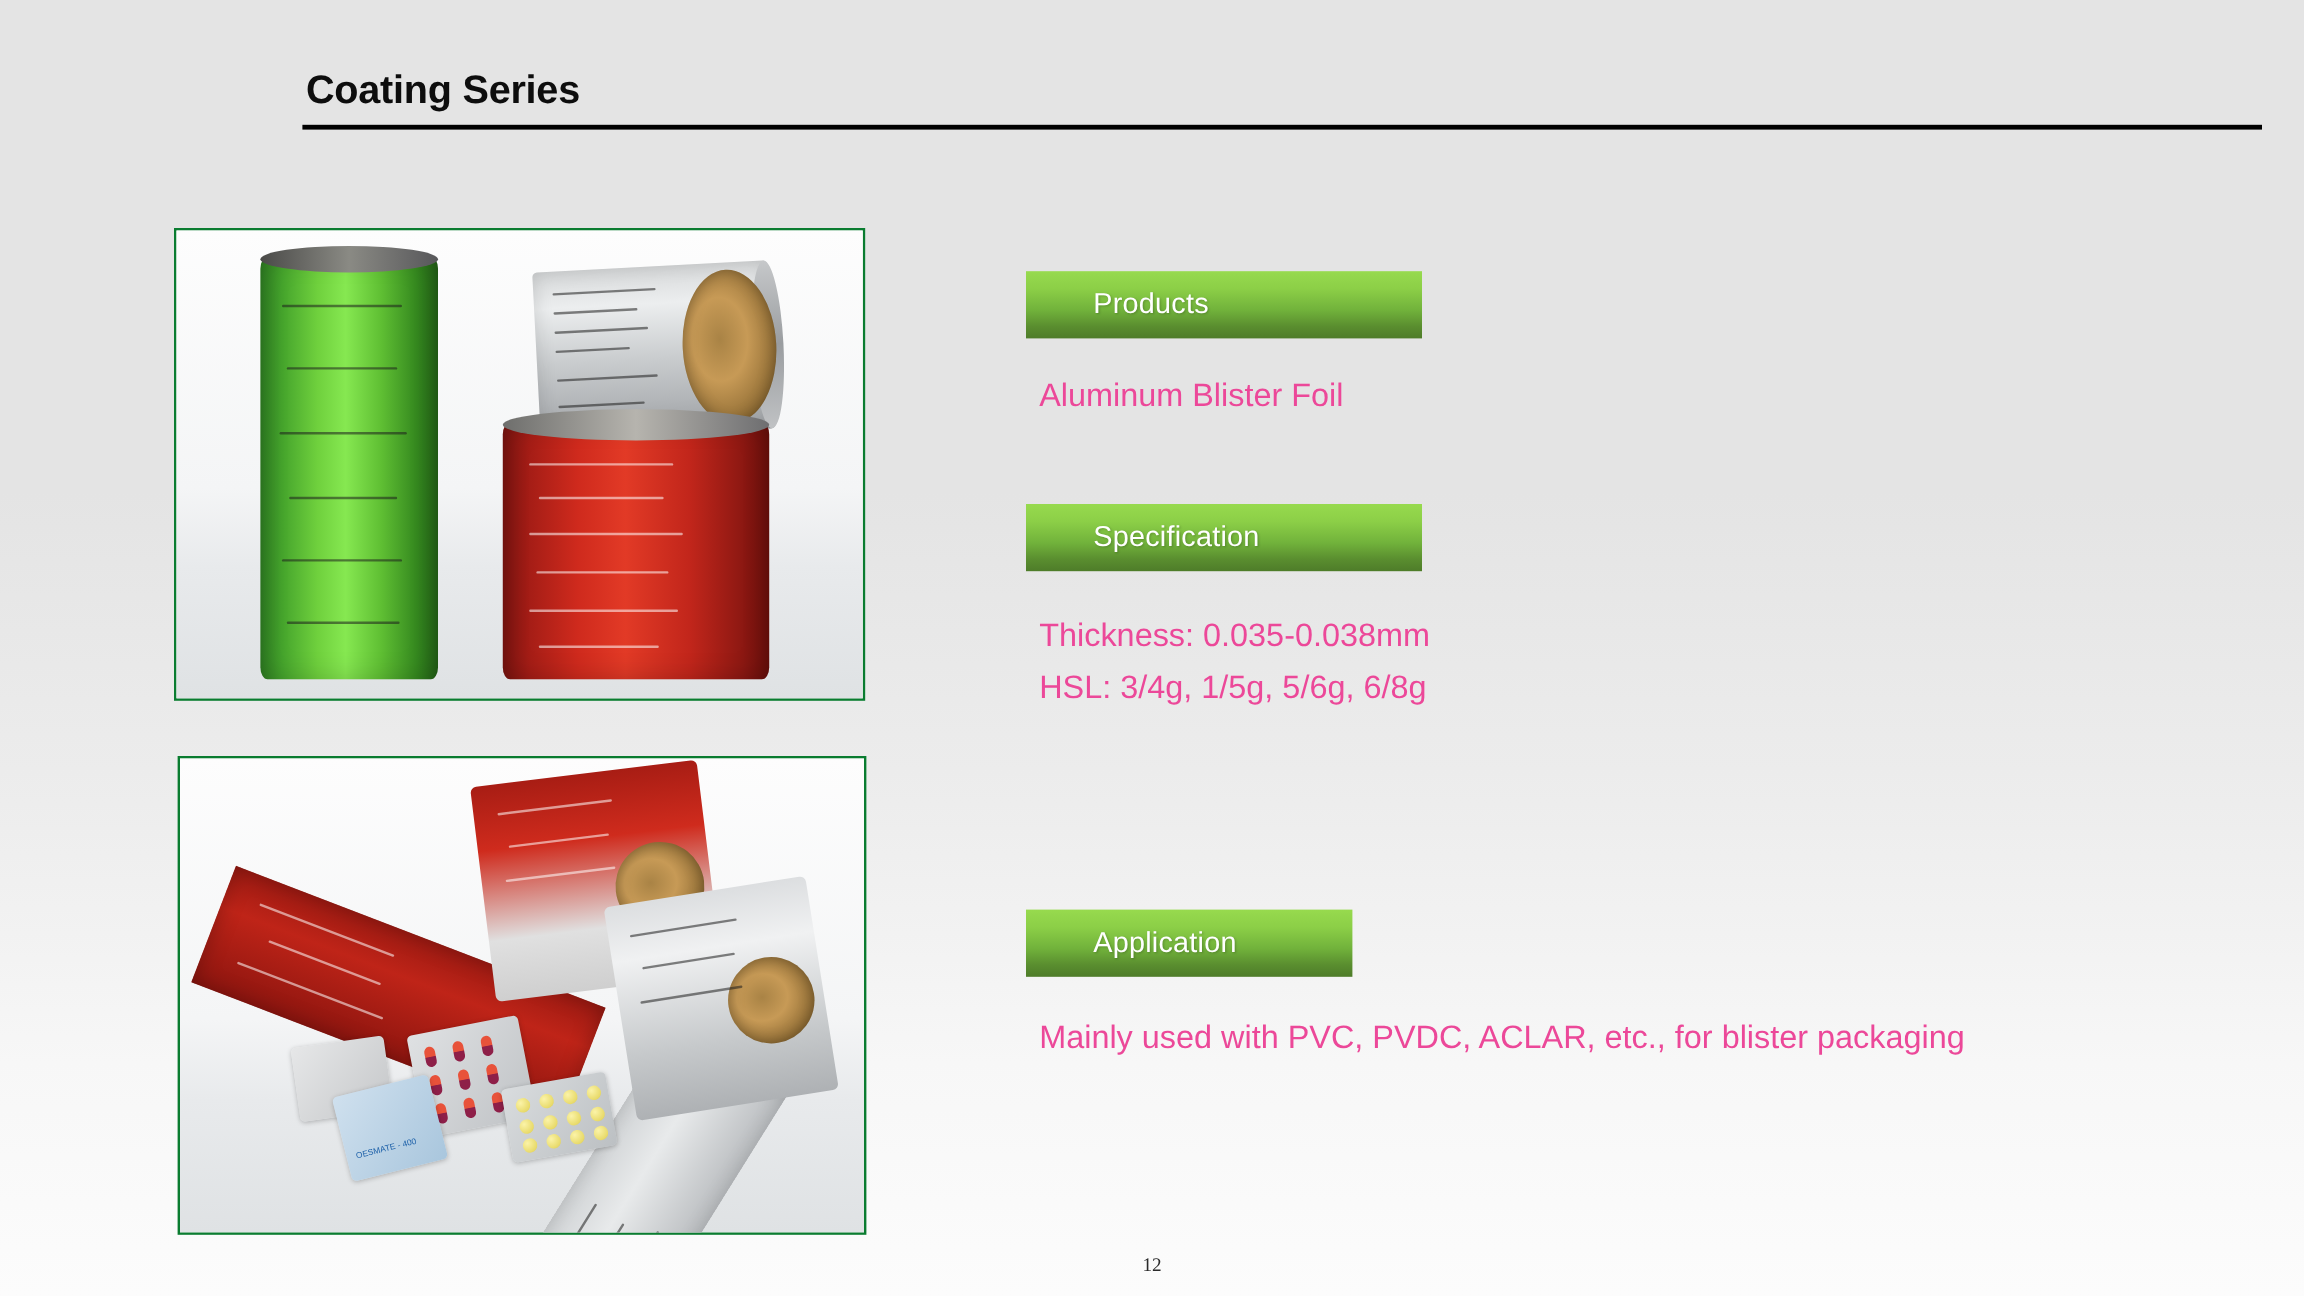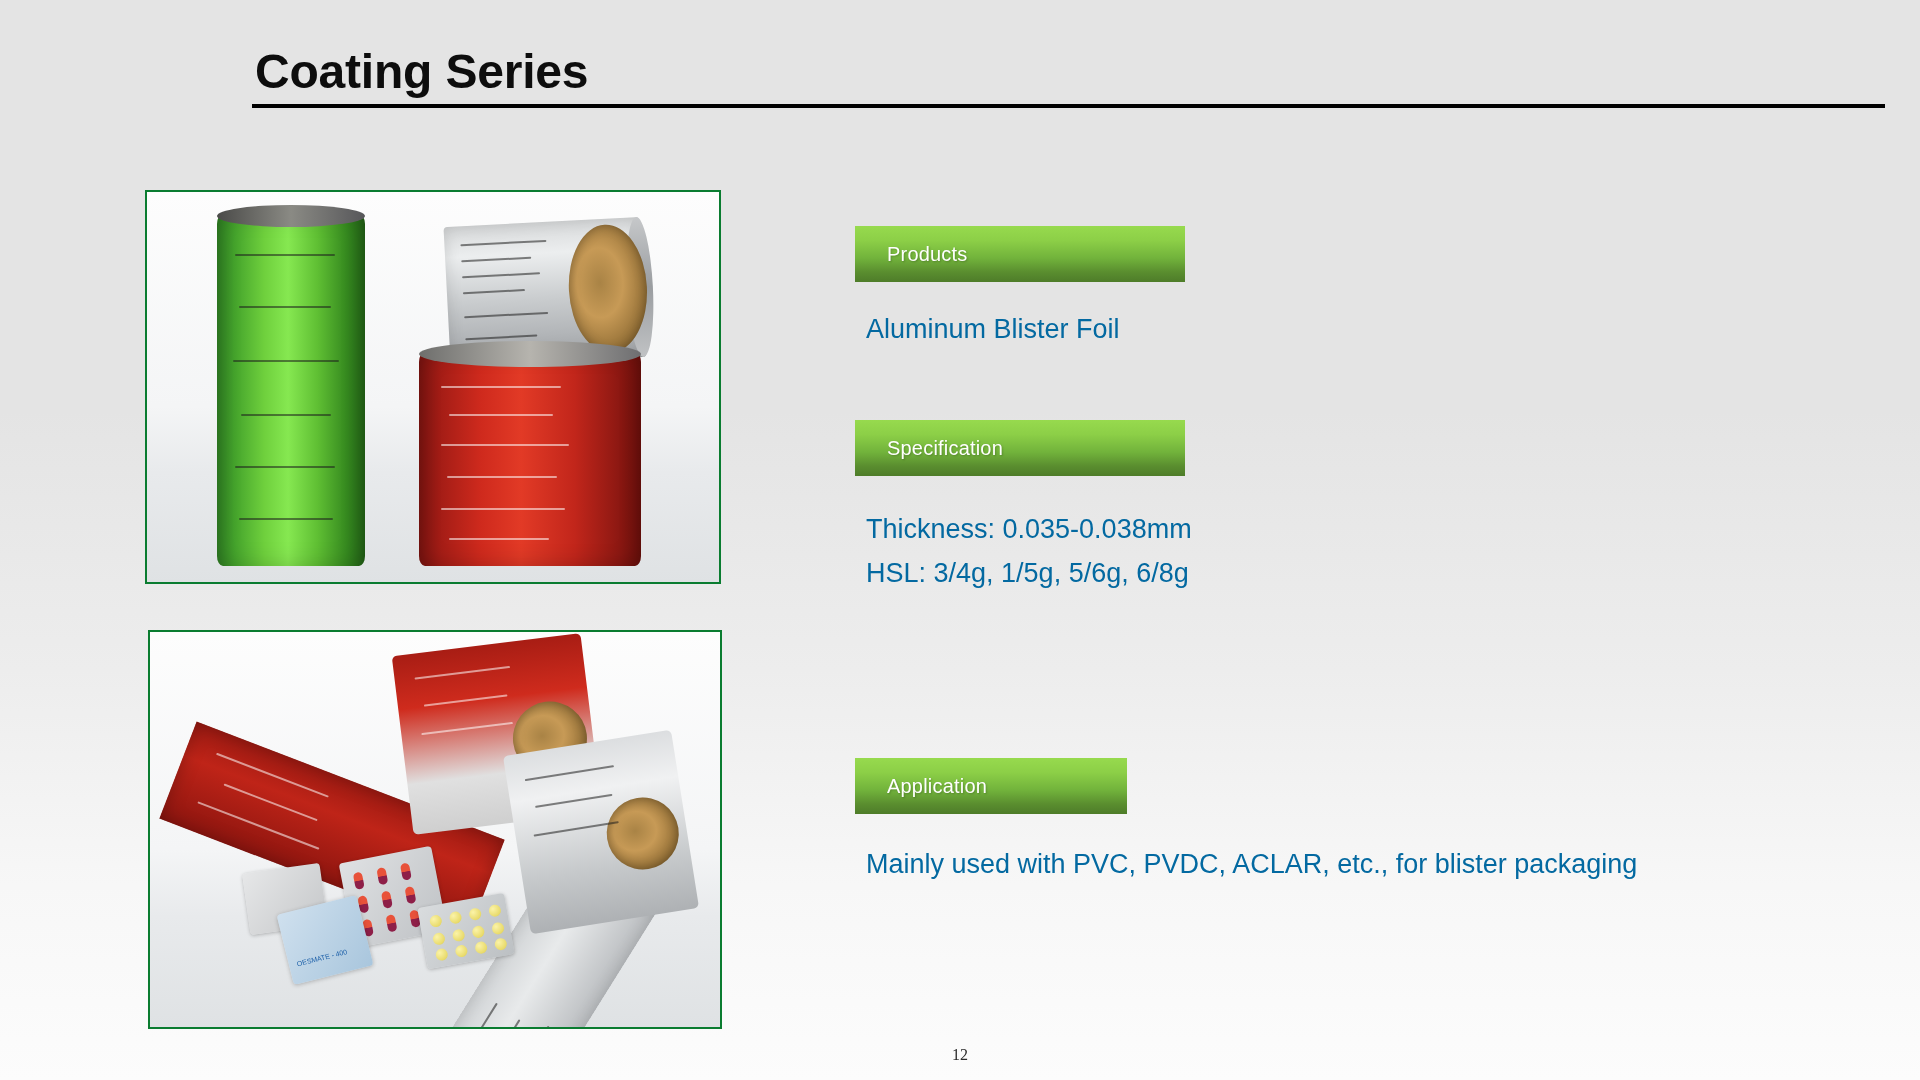--- a/index.html
+++ b/index.html
@@ -19,22 +19,22 @@
   .title-block {
     position: absolute;
     left: 0;
     top: 44px;
     width: 1920px;
     height: 70px;
   }
   .title-text {
     position: absolute;
     left: 255px;
-    top: 0px;
-    font-size: 48px;
+    top: 12px;
+    font-size: 33px;
     font-weight: bold;
     color: #0d0d0d;
     letter-spacing: -0.2px;
     font-family: "Liberation Sans", sans-serif;
   }
   .title-rule {
     position: absolute;
     left: 252px;
     top: 60px;
     width: 1633px;
@@ -256,33 +256,33 @@
   
   .section-banner {
     position: absolute;
     height: 56px;
     background: linear-gradient(to bottom, #97da4e 0%, #8ccf47 26%, #71b23b 58%, #5a8e2f 82%, #4e7c29 100%);
     display: flex;
     align-items: center;
   }
   .section-banner .banner-label {
     color: #ffffff;
-    font-size: 20px;
-    padding-left: 32px;
+    font-size: 24px;
+    padding-left: 56px;
     text-shadow: 1px 1px 2px rgba(0,0,0,0.22);
     font-family: "Liberation Sans", sans-serif;
     letter-spacing: 0.2px;
   }
   #banner-products { left: 855px; top: 226px; width: 330px; }
   #banner-specification { left: 855px; top: 420px; width: 330px; }
   #banner-application { left: 855px; top: 758px; width: 272px; }
 
   .body-text {
     position: absolute;
-    color: #0369a1;
+    color: #ec4899;
     font-size: 27px;
     font-family: "Liberation Sans", sans-serif;
     line-height: 38px;
     white-space: nowrap;
   }
   #products-value { left: 866px; top: 310px; }
   #spec-lines { left: 866px; top: 510px; }
   #spec-lines .spec-line { display: block; }
   #spec-lines .spec-line.gap { margin-top: 6px; }
   #application-value {

